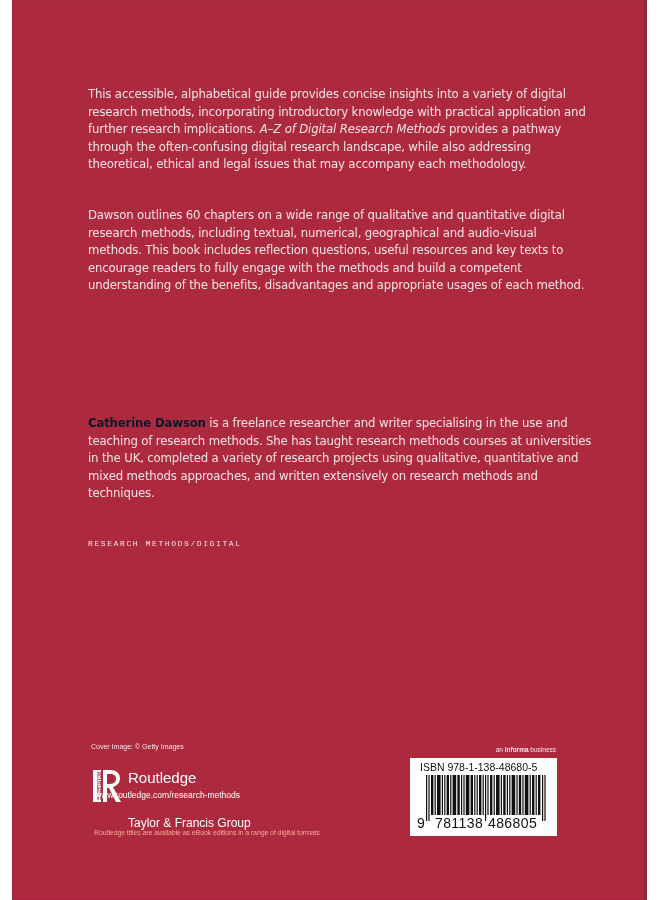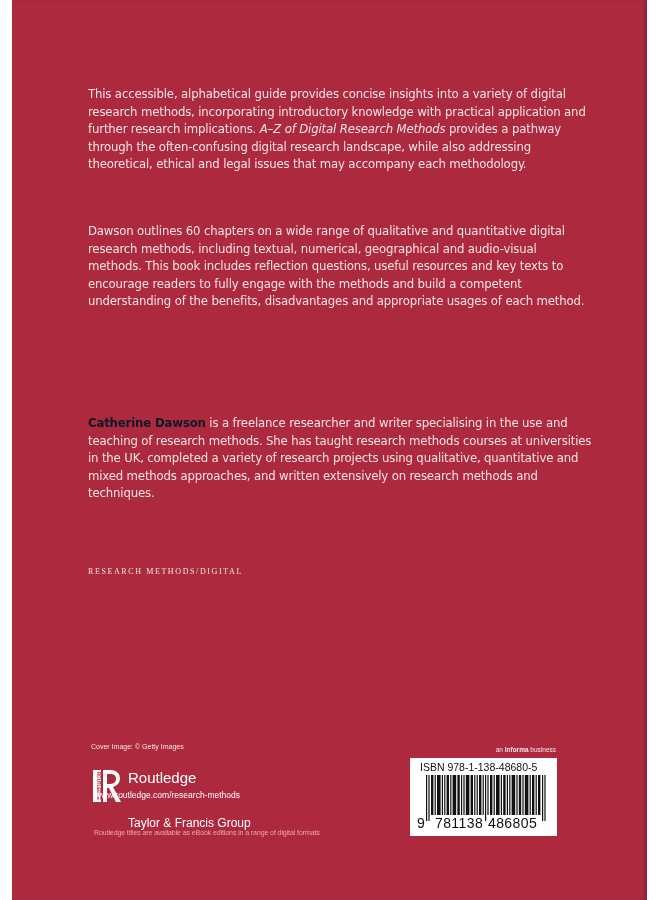--- a/index.html
+++ b/index.html
@@ -30,34 +30,33 @@
       left: 88px;
       width: 505px;
       font-family: "DejaVu Sans", sans-serif;
       font-size: 13px;
       line-height: 17.5px;
       color: #f3e3e6;
       letter-spacing: -0.15px;
       font-stretch: condensed;
     }
     .p1 { top: 85px; }
-    .p2 { top: 222px; }
+    .p2 { top: 206px; }
     .p3 { top: 327px; }
     .bio { top: 414px; }
     .body-text em { }
     .body-text .author { font-weight: bold; color: #0f172a; }
     .category {
       position: absolute;
       left: 88px;
       top: 539px;
-      font-family: Liberation Serif, serif;
+      font-family: Liberation Mono, monospace;
       font-size: 8px;
       letter-spacing: 1.6px;
       color: #f3e3e6;
-      margin-top: 28px;
     }
     .cover-credit {
       position: absolute;
       left: 91px;
       top: 743px;
       font-family: "Liberation Sans", sans-serif;
       font-size: 7px;
       color: #f5e6e8;
     }
     .publisher {

